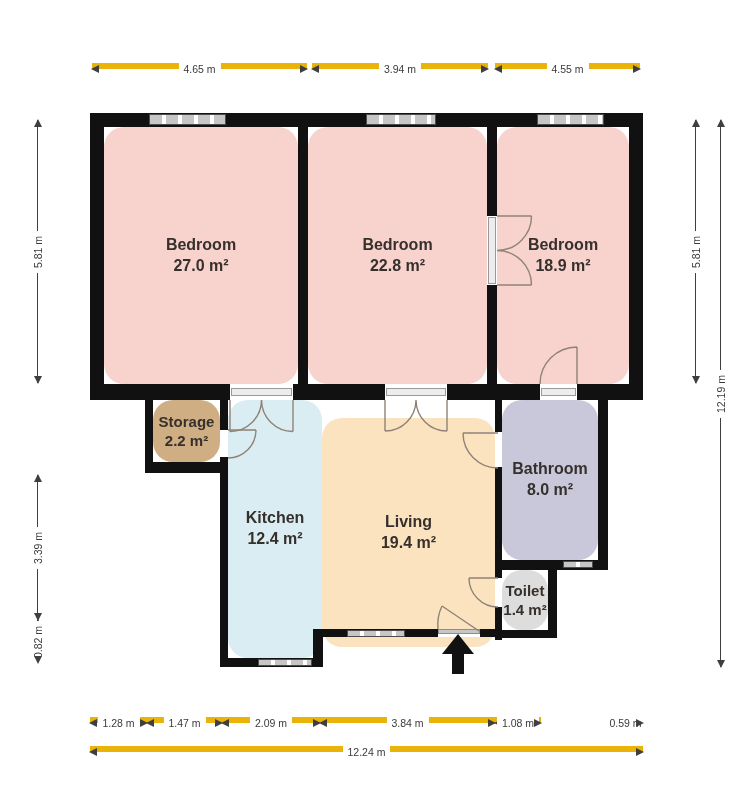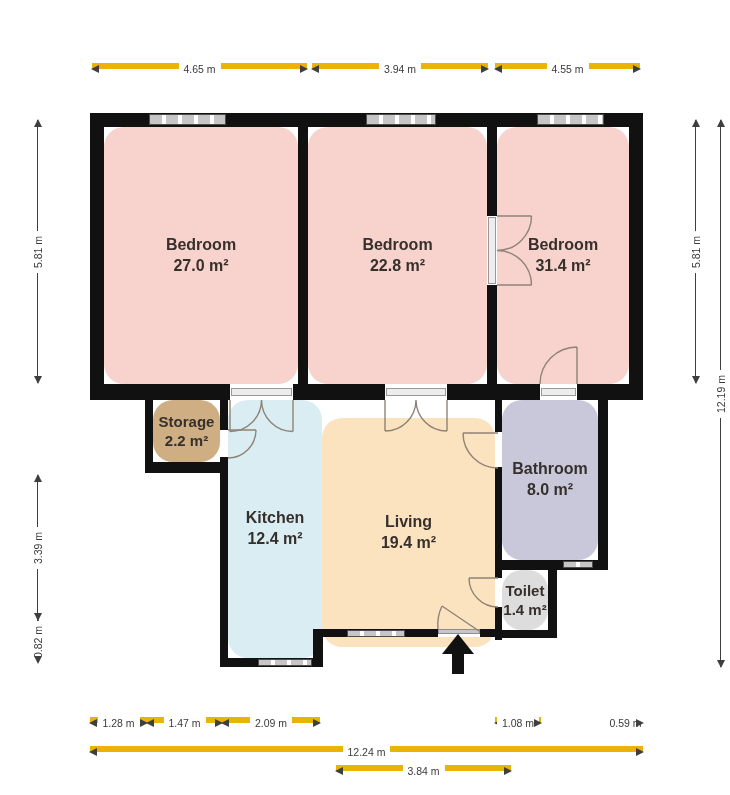--- a/index.html
+++ b/index.html
@@ -43,21 +43,21 @@
 
 <div id="canvas">
 
   <div class="room" style="left: 104px; top: 127px; width: 194px; height: 257px; background: rgb(248, 210, 204);">
     <div class="rlabel"><span>Bedroom</span><br><span>27.0 m²</span></div>
   </div>
   <div class="room" style="left: 308px; top: 127px; width: 179px; height: 257px; background: rgb(248, 210, 204);">
     <div class="rlabel"><span>Bedroom</span><br><span>22.8 m²</span></div>
   </div>
   <div class="room" style="left: 497px; top: 127px; width: 132px; height: 257px; background: rgb(248, 210, 204);">
-    <div class="rlabel"><span>Bedroom</span><br><span>31.4 m²</span></div>
+    <div class="rlabel"><span>Bedroom</span><br><span>18.9 m²</span></div>
   </div>
   <div class="room" style="left: 153px; top: 400px; width: 67px; height: 62px; background: rgb(207, 174, 131);">
     <div class="rlabel small"><span>Storage</span><br><span>2.2 m²</span></div>
   </div>
   <div class="room" style="left: 228px; top: 400px; width: 94px; height: 258px; background: rgb(217, 237, 242);">
     <div class="rlabel"><span>Kitchen</span><br><span>12.4 m²</span></div>
   </div>
   <div class="room" style="left: 322px; top: 418px; width: 173px; height: 229px; background: rgb(251, 227, 192);">
     <div class="rlabel"><span>Living</span><br><span>19.4 m²</span></div>
   </div>
@@ -153,21 +153,21 @@
 
   <div class="dh" style="left:90px;top:717px;width:57px;">
       <span class="lb">1.28 m</span>
     </div>
   <div class="dh" style="left:147px;top:717px;width:75px;">
       <span class="lb">1.47 m</span>
     </div>
   <div class="dh" style="left:222px;top:717px;width:98px;">
       <span class="lb">2.09 m</span>
     </div>
-  <div class="dh" style="left:336px;top:717px;width:175px;margin-top:48px;">
+  <div class="dh" style="left:320px;top:717px;width:175px;">
       <span class="lb">3.84 m</span>
     </div>
   <div class="dh" style="left:495px;top:717px;width:46px;">
       <span class="lb">1.08 m</span>
     </div>
   <div class="dh" style="left:608px;top:717px;width:35px;">
       <span class="lb">0.59 m</span>
     </div>
 
   <div class="dh" style="left:90px;top:746px;width:553px;">

